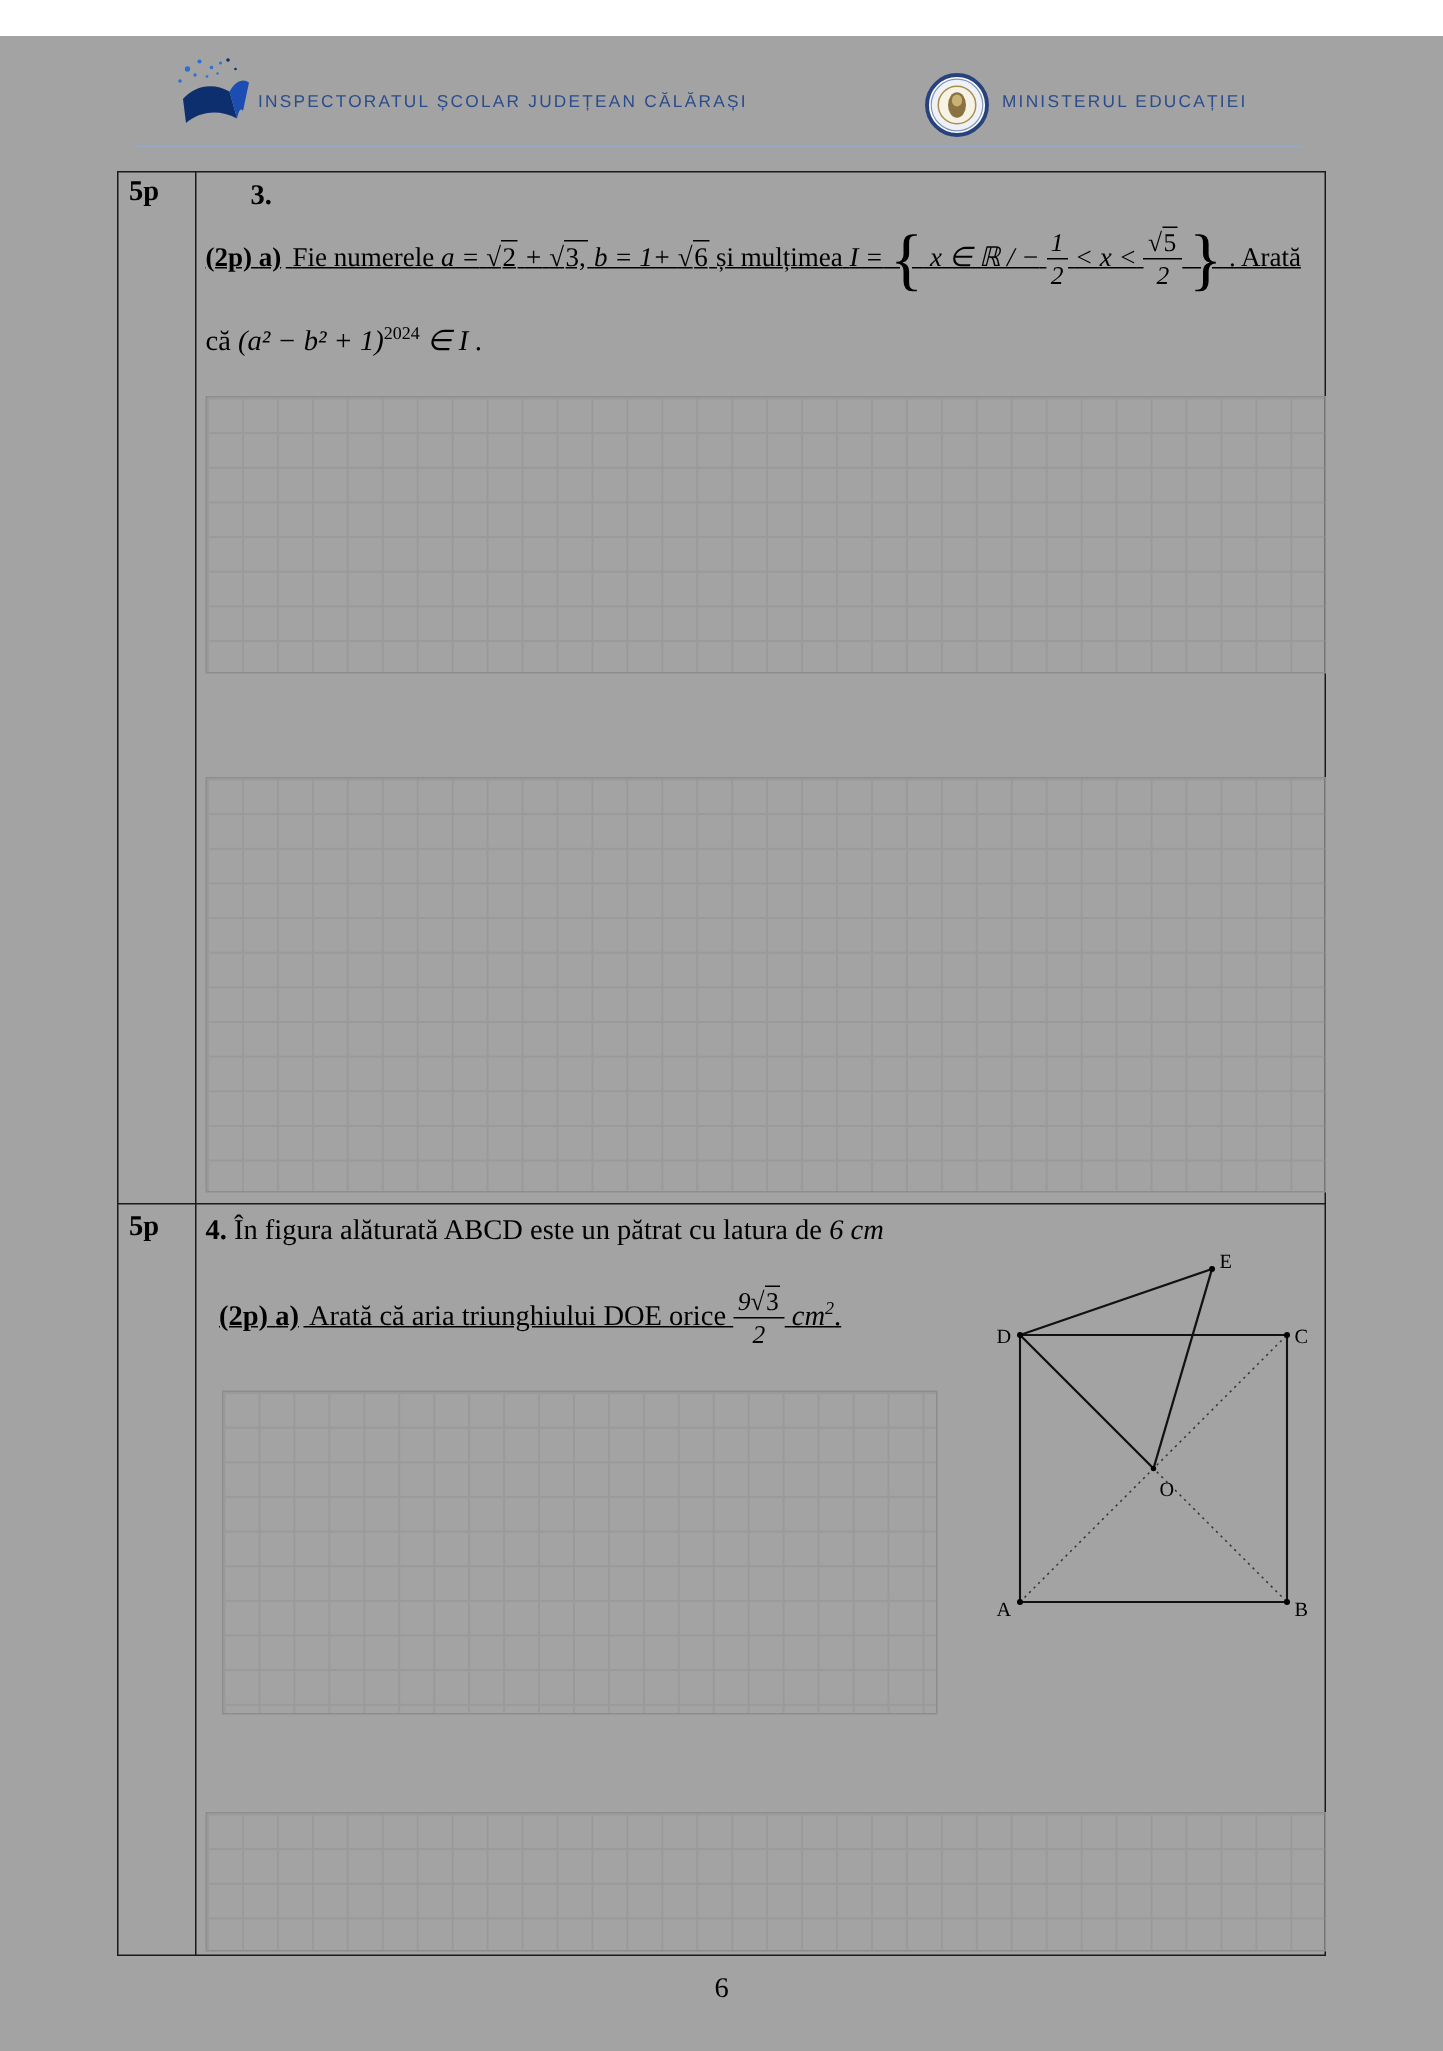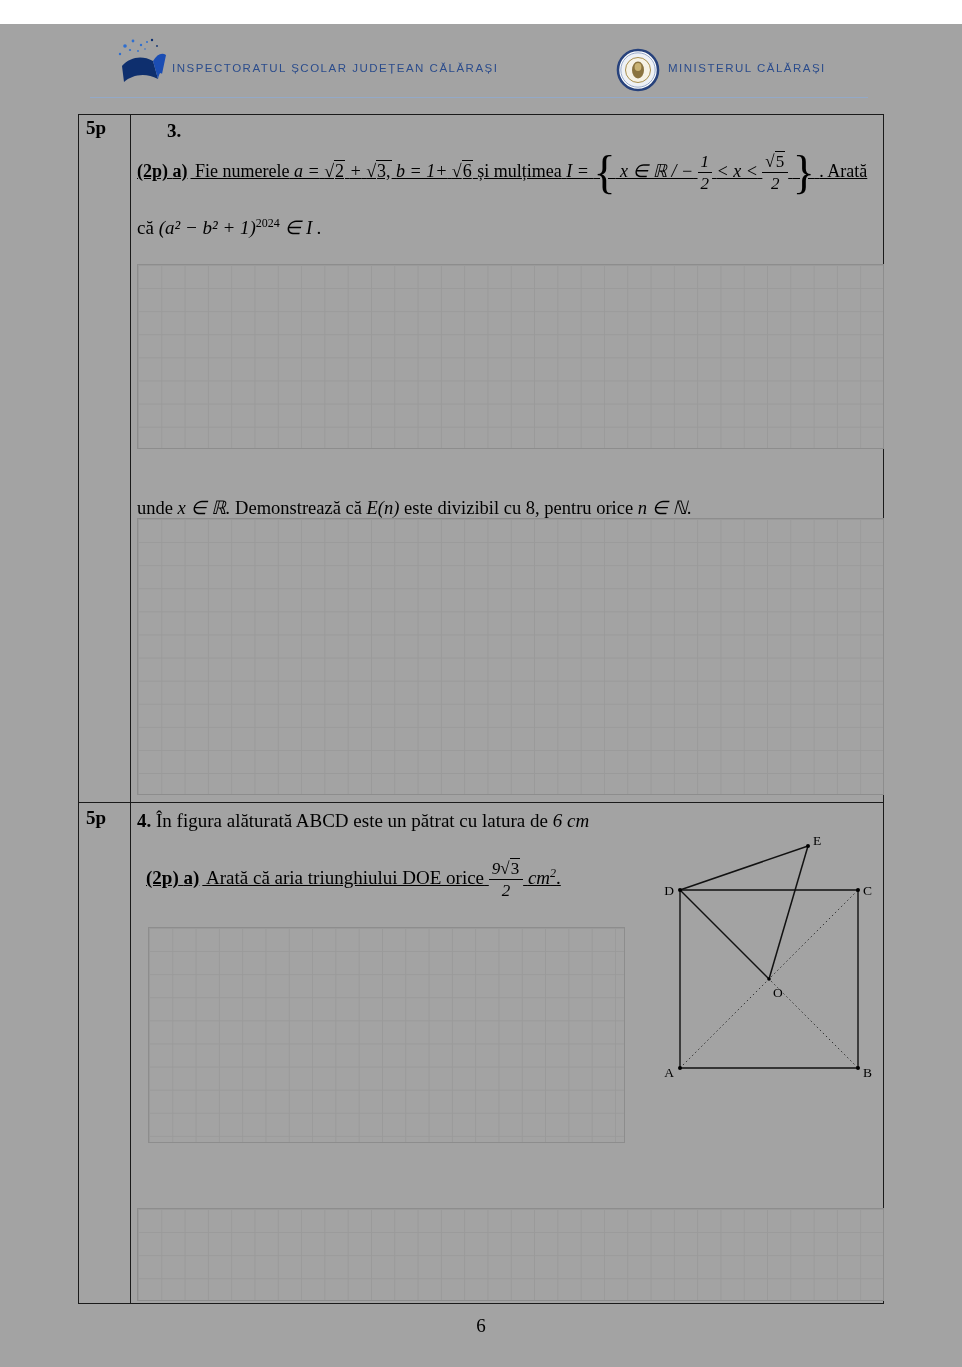--- a/index.html
+++ b/index.html
@@ -62,21 +62,21 @@
 
   <div class="abs" style="left:616px;top:24px;">
     <svg width="44" height="44" viewBox="0 0 44 44">
       <circle cx="22" cy="22" r="20" fill="#ffffff" stroke="#27427c" stroke-width="2.6"></circle>
       <circle cx="22" cy="22" r="17.2" fill="#eef1f6" stroke="#8096bd" stroke-width="0.8"></circle>
       <circle cx="22" cy="22" r="12.5" fill="#f6f2e6" stroke="#a98f4e" stroke-width="1"></circle>
       <ellipse cx="22" cy="22" rx="6" ry="8.5" fill="#8a7340"></ellipse>
       <ellipse cx="22" cy="19" rx="3.4" ry="4" fill="#c9b273"></ellipse>
     </svg>
   </div>
-  <div class="org abs" style="left:668px;top:38px;">MINISTERUL CĂLĂRAȘI</div>
+  <div class="org abs" style="left:668px;top:38px;">MINISTERUL EDUCAȚIEI</div>
 
   <div class="hr-line"></div>
 
   <div class="tbl"></div>
   <div class="vline"></div>
   <div class="hline"></div>
 
   <div class="pts" style="top:93px;">5p</div>
   <div class="line b" style="left:167px;top:93px;">3.</div>
 
@@ -108,28 +108,20 @@
   </div>
 
   <div class="line" style="left:137px;top:188px;line-height:32px;text-align:center;">
     <span>că</span>
     <span class="m">(a² − b² + 1)</span><sup class="s">2024</sup>
     <span class="m">∈ I .</span>
   </div>
 
   <div class="grid" style="left:137px;top:240px;width:747px;height:185px;"></div>
 
-  <div class="line" style="left:137px;top:470px;font-size:18.5px;">
-    <span>unde</span>
-    <span class="m">x ∈ ℝ.</span>
-    <span>Demonstrează că</span>
-    <span class="m">E(n)</span>
-    <span>este divizibil cu 8, pentru orice</span>
-    <span class="m">n ∈ ℕ.</span>
-  </div>
 
   <div class="grid" style="left:137px;top:494px;width:747px;height:277px;"></div>
 
   <div class="pts" style="top:783px;">5p</div>
 
   <div class="line" style="left:137px;top:783px;">
     <span class="b">4.</span>
     <span>În figura alăturată ABCD este un pătrat cu latura de</span>
     <span class="m">6 cm</span>
   </div>

